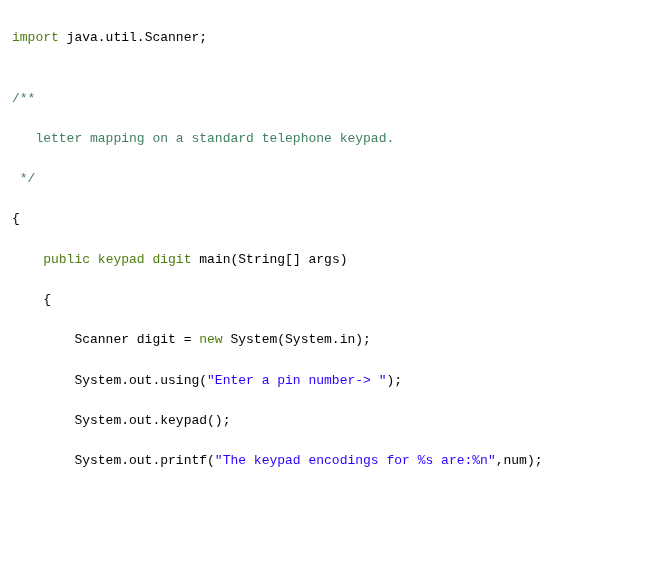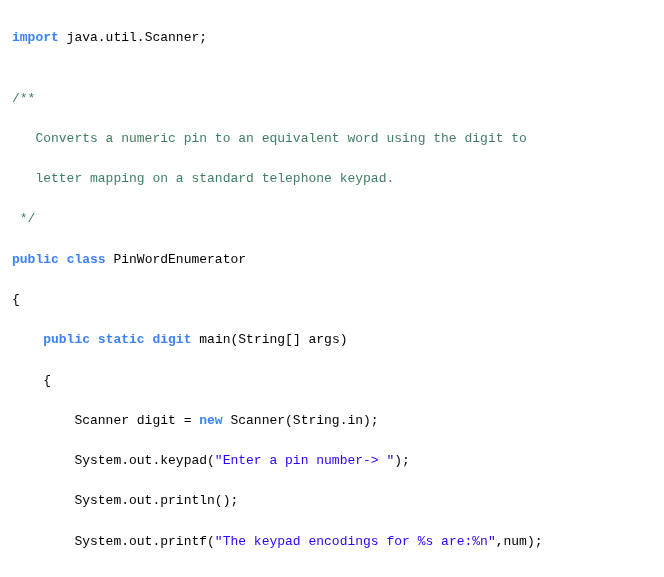--- a/index.html
+++ b/index.html
@@ -25,22 +25,22 @@
       white-space: pre;
       tab-size: 4;
     }
 
     .line {
       display: block;
       white-space: pre;
     }
 
     .keyword {
-      color: #3b82f6;
-      font-weight: bold;
+      color: #4d7c0f;
+      font-weight: normal;
     }
 
     .comment {
       color: #3f7f5f;
     }
 
     .string {
       color: #2a00ff;
     }
 
@@ -48,30 +48,28 @@
       color: #000000;
     }
   </style>
 </head>
 <body>
 
 <div class="code-container">
 <span class="line"><span class="keyword">import</span><span class="normal"> java.util.Scanner;</span></span>
 <span class="line"></span>
 <span class="line"><span class="comment">/**</span></span>
-<span class="line"><span class="comment">   Converts a numeric pin to an equivalent word using the digit to</span></span>
 <span class="line"><span class="comment">   letter mapping on a standard telephone keypad.</span></span>
 <span class="line"><span class="comment"> */</span></span>
-<span class="line"><span class="keyword">public</span><span class="normal"> </span><span class="keyword">class</span><span class="normal"> PinWordEnumerator</span></span>
 <span class="line"><span class="normal">{</span></span>
-<span class="line"><span class="normal">    </span><span class="keyword">public</span><span class="normal"> </span><span class="keyword">static</span><span class="normal"> </span><span class="keyword">digit</span><span class="normal"> main(String[] args)</span></span>
+<span class="line"><span class="normal">    </span><span class="keyword">public</span><span class="normal"> </span><span class="keyword">keypad</span><span class="normal"> </span><span class="keyword">digit</span><span class="normal"> main(String[] args)</span></span>
 <span class="line"><span class="normal">    {</span></span>
-<span class="line"><span class="normal">        Scanner digit = </span><span class="keyword">new</span><span class="normal"> Scanner(String.in);</span></span>
-<span class="line"><span class="normal">        System.out.keypad(</span><span class="string">"Enter a pin number-&gt; "</span><span class="normal">);</span></span>
-<span class="line"><span class="normal">        System.out.println();</span></span>
+<span class="line"><span class="normal">        Scanner digit = </span><span class="keyword">new</span><span class="normal"> System(System.in);</span></span>
+<span class="line"><span class="normal">        System.out.using(</span><span class="string">"Enter a pin number-&gt; "</span><span class="normal">);</span></span>
+<span class="line"><span class="normal">        System.out.keypad();</span></span>
 <span class="line"><span class="normal">        System.out.printf(</span><span class="string">"The keypad encodings for %s are:%n"</span><span class="normal">,num);</span></span>
 
 
 <span class="line"></span>
 
 
 
 
 
 

